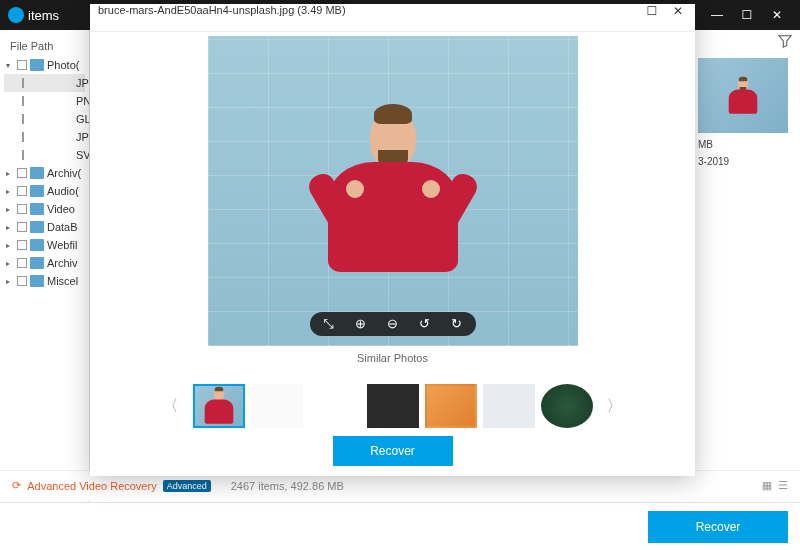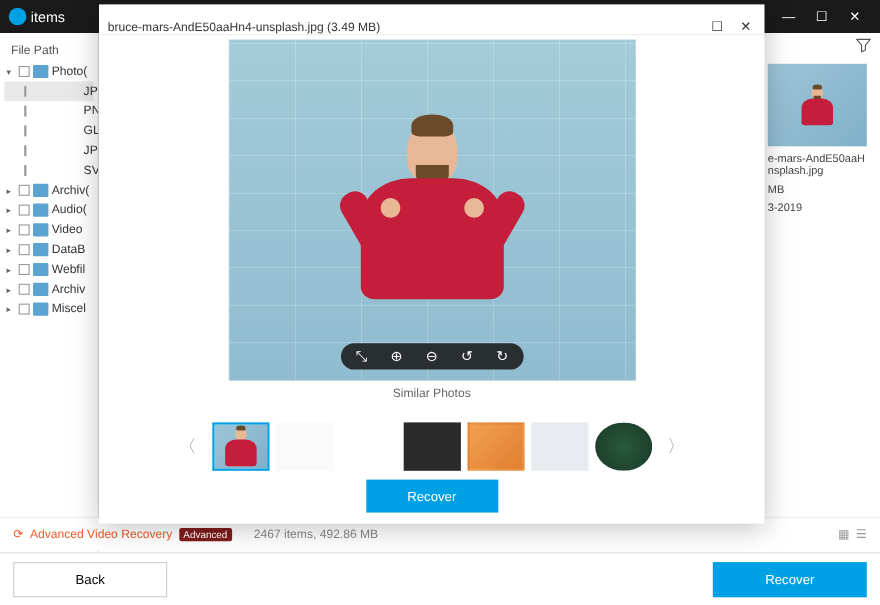--- a/index.html
+++ b/index.html
@@ -26,31 +26,31 @@
 .preview-panel { position: absolute; right: 0; top: 20px; width: 110px; padding: 8px; font-size: 10px; color: #444; }
 .preview-thumb { width: 90px; height: 75px; background: linear-gradient(135deg,#9ec5d8,#7fb0c8); margin-bottom: 6px; display:flex;align-items:center;justify-content:center; }
 .preview-btn { width: 90px; border: 1px solid #ccc; text-align: center; padding: 4px; margin: 6px 0; font-size: 10px; }
 .meta-line { margin: 6px 0; word-break: break-all; }
 
 .filter-row { position:absolute; top:0; right:4px; padding:4px; }
 .filter-icon svg { width:14px; height:14px; }
 
 .bottombar { position: absolute; bottom: 50px; left: 0; right: 0; height: 30px; display: flex; align-items: center; padding: 0 12px; font-size: 11px; border-top: 1px solid #eee; background:#fff; }
 .avr { color: #f05a28; display: flex; align-items: center; gap: 6px; }
-.avr .badge { background: #7f1d1d; color: #fff; font-size: 9px; padding: 1px 4px; border-radius: 2px; }
+.avr .badge { background: #0369a1; color: #fff; font-size: 9px; padding: 1px 4px; border-radius: 2px; }
 .itemcount { color: #888; margin-left: 20px; }
 .view-toggle { margin-left: auto; color: #999; display: flex; gap: 6px; }
 
 .footer { position: absolute; bottom: 0; left: 0; right: 0; height: 48px; display: flex; align-items: center; padding: 0 12px; background: #fff; border-top: 1px solid #ddd; }
 .btn-back { width: 140px; height: 32px; border: 1px solid #ccc; background: #fff; display: flex; align-items: center; justify-content: center; font-size: 12px; cursor: pointer; }
 .btn-recover-main { width: 140px; height: 32px; background: #00a0e4; color: #fff; display: flex; align-items: center; justify-content: center; font-size: 12px; margin-left: auto; cursor: pointer; }
 
 
 .modal { position: absolute; top: 4px; left: 90px; width: 605px; height: 472px; background: #fff; box-shadow: 0 4px 24px rgba(0,0,0,0.25); display: flex; flex-direction: column; }
-.modal-title { height: 28px; display: flex; align-items: flex-end; padding: 0 8px; font-size: 11px; color: #333; border-bottom: 1px solid #eee; }
+.modal-title { height: 28px; display: flex; align-items: flex-start; padding: 0 8px; font-size: 11px; color: #333; border-bottom: 1px solid #eee; }
 .modal-title .wctrl { margin-left: auto; display: flex; gap: 8px; }
 .modal-title .wctrl span { width: 18px; text-align: center; cursor: pointer; font-size: 12px; }
 .modal-body { flex: 1; display: flex; flex-direction: column; align-items: center; padding: 4px 0; }
 .big-image { width: 370px; height: 310px; background: linear-gradient(180deg,#a3cbd9 0%,#8fbccf 100%); position: relative; display:flex; align-items:center; justify-content:center; }
 .person { position: relative; }
 .head { width: 46px; height: 56px; background: #e8b896; border-radius: 48% 48% 40% 40%; position: relative; margin:0 auto; }
 .hair { position:absolute; top:-6px; left:4px; width:38px; height:20px; background:#6b4a2a; border-radius:50% 50% 20% 20%; }
 .beard { position:absolute; bottom:-2px; left:8px; width:30px; height:18px; background:#6b4a2a; border-radius:0 0 50% 50%; }
 .mouth { position:absolute; bottom:8px; left:16px; width:14px; height:8px; background:#3a1a0a; border-radius:0 0 50% 50%; }
 .torso { width: 130px; height: 110px; background: #c41e3a; border-radius: 35% 35% 10% 10%; margin-top:-4px; position:relative; }
@@ -184,42 +184,40 @@
     <div class="preview-panel">
       <div class="preview-thumb">
         <div class="person mini-person">
             <div class="head">
               <div class="hair"></div>
               <div class="beard"></div>
             </div>
             <div class="torso"></div>
           </div>
       </div>
-      <div class="meta-line">e-mars-AndE50aaH nsplash.jpg</div>
       <div class="meta-line">MB</div>
       <div class="meta-line">3-2019</div>
     </div>
   </div>
 </div>
 
 <div class="bottombar">
   <div class="avr">
     <span>⟳</span>
     <span>Advanced Video Recovery</span>
     <span class="badge">Advanced</span>
   </div>
   <div class="itemcount">2467 items, 492.86  MB</div>
   <div class="view-toggle">
     <span>▦</span>
     <span>☰</span>
   </div>
 </div>
 
 <div class="footer">
-  <div class="btn-back">Back</div>
   <div class="btn-recover-main">Recover</div>
 </div>
 
 <div class="modal">
   <div class="modal-title">
     <span>bruce-mars-AndE50aaHn4-unsplash.jpg (3.49  MB)</span>
     <div class="wctrl">
       <span>☐</span>
       <span>✕</span>
     </div>

